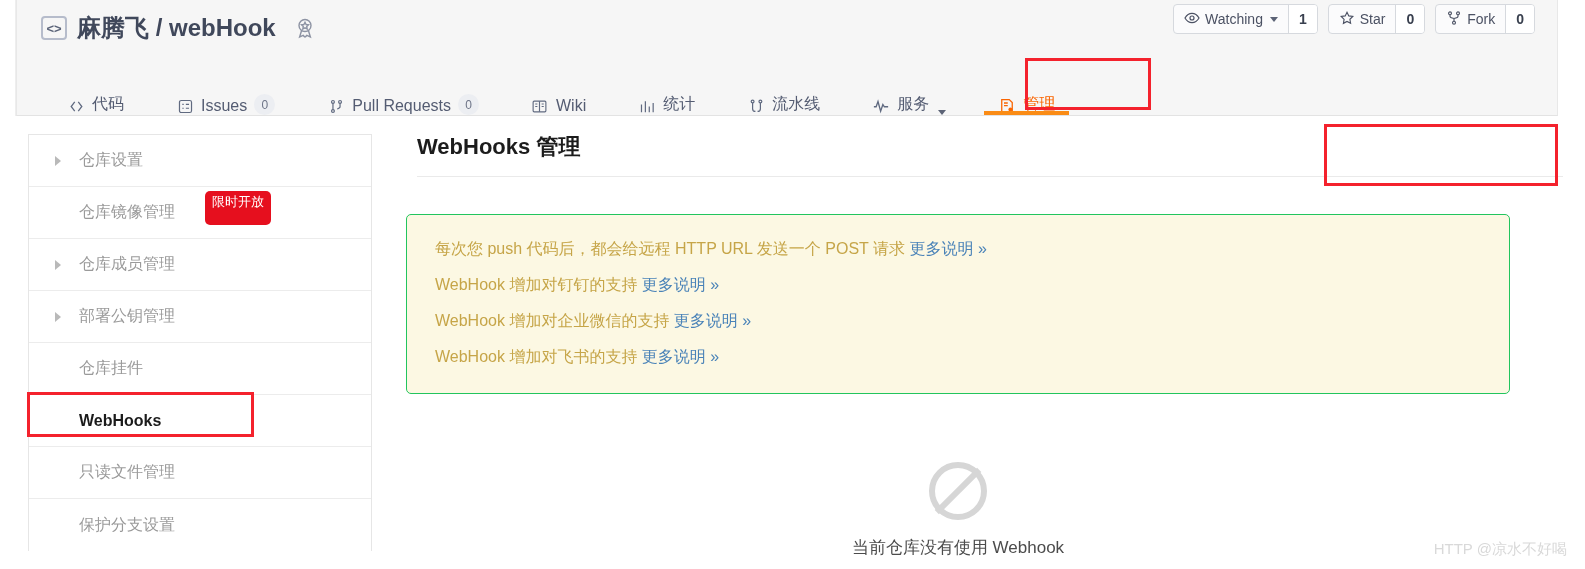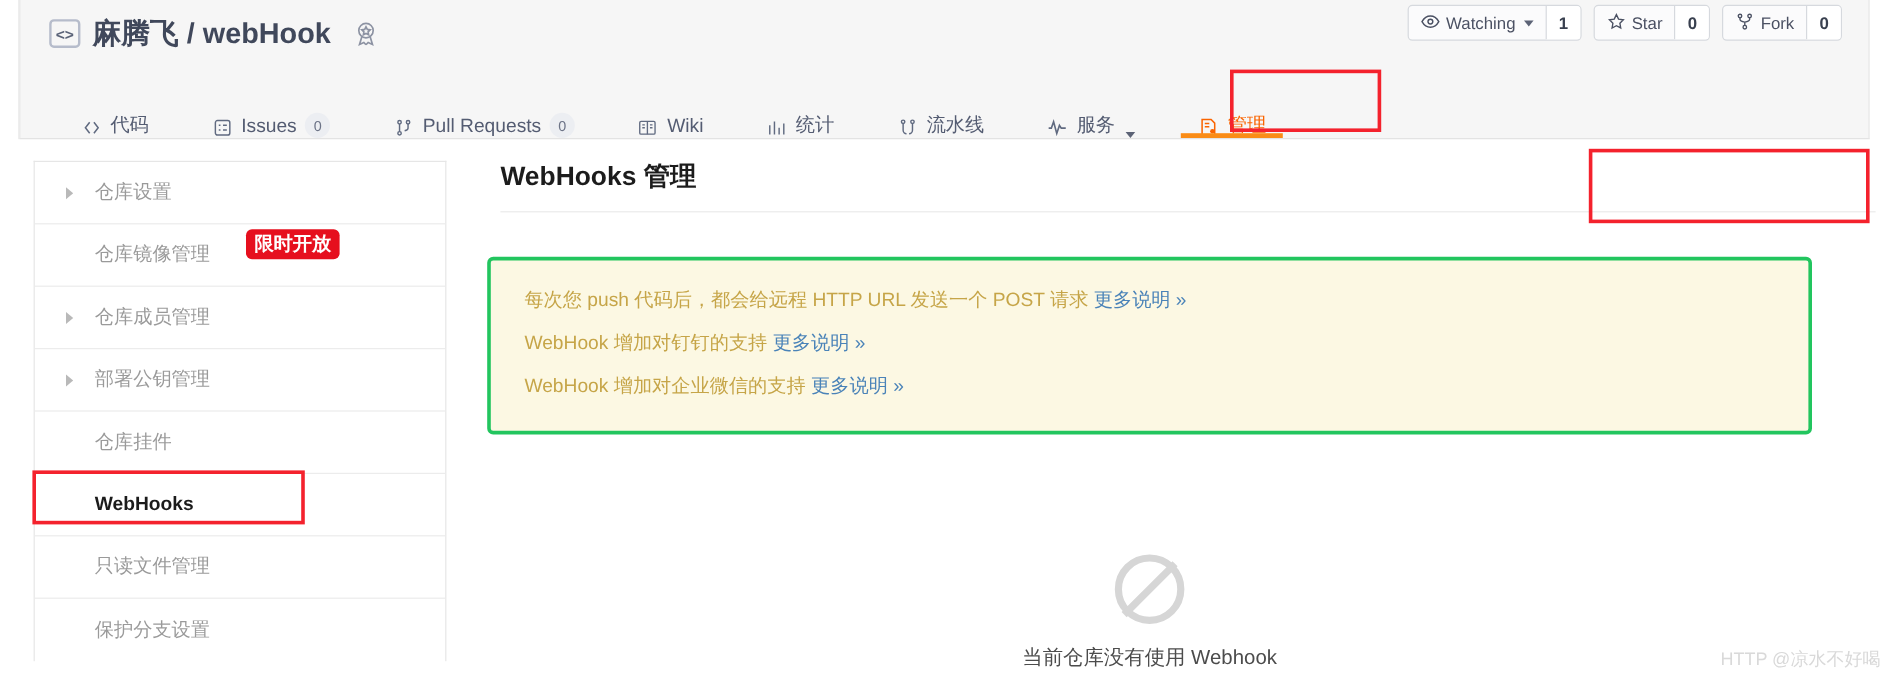--- a/index.html
+++ b/index.html
@@ -87,39 +87,39 @@
   }
   .side-item:last-child { border-bottom: none; }
   .side-item .arrow {
     position: absolute; left: 26px; width: 0; height: 0;
     border-top: 5px solid transparent; border-bottom: 5px solid transparent;
     border-left: 6px solid #b9b9b9;
   }
   .side-item.active { color: #1b1b1b; font-weight: bold; }
   .lim-badge {
     position: absolute; left: 176px; top: 4px;
-    background: #e60f1e; color: #fff; font-size: 16px;
-    padding: 2px 7px 2px; border-radius: 5px; white-space: nowrap; font-weight: bold;
+    background: #e60f1e; color: #fff; font-size: 13px;
+    padding: 2px 7px 14px; border-radius: 5px; white-space: nowrap;
   }
 
   
   .main { position: absolute; left: 417px; top: 134px; right: 22px; }
   .page-title { font-size: 22px; font-weight: bold; color: #1c1c1c; line-height: 1.2; }
   .title-rule { margin-top: 16px; border-bottom: 1px solid #eaeaea; }
 
   .add-btn {
     position: absolute; right: 130px; top: 136px;
     background: #fa7000; color: #ffffff; font-size: 17px;
     padding: 11px 22px; border-radius: 4px; white-space: nowrap;
     line-height: 1;
   }
 
   .notice {
     position: absolute; left: 406px; top: 214px; width: 1104px;
-    background: #fcf8e3; border: 3px solid #22c55e; border-radius: 5px;
+    background: #fcf8e3; border: 1px solid #22c55e; border-radius: 5px;
     padding: 16px 0 18px 28px;
   }
   .notice-line { font-size: 16px; color: #c6a548; line-height: 1; padding: 10px 0; }
   .notice-line a { color: #4a83b8; text-decoration: none; }
 
   
   .empty {
     position: absolute; left: 406px; top: 462px; width: 1104px;
     display: flex; flex-direction: column; align-items: center; gap: 16px;
   }
@@ -351,20 +351,23 @@
   <div class="notice">
     <div class="notice-line">
       <span>每次您 push 代码后，都会给远程 HTTP URL 发送一个 POST 请求 </span><a href="#">更多说明 »</a>
     </div>
     <div class="notice-line">
       <span>WebHook 增加对钉钉的支持 </span><a href="#">更多说明 »</a>
     </div>
     <div class="notice-line">
       <span>WebHook 增加对企业微信的支持 </span><a href="#">更多说明 »</a>
     </div>
+    <div class="notice-line">
+      <span>WebHook 增加对飞书的支持 </span><a href="#">更多说明 »</a>
+    </div>
   </div>
 
   <div class="empty">
     <div class="no-circle"></div>
     <div class="empty-text">当前仓库没有使用 Webhook</div>
   </div>
 
   <div class="anno" id="anno-manage"></div>
   <div class="anno" id="anno-add"></div>
   <div class="anno" id="anno-webhooks"></div>

